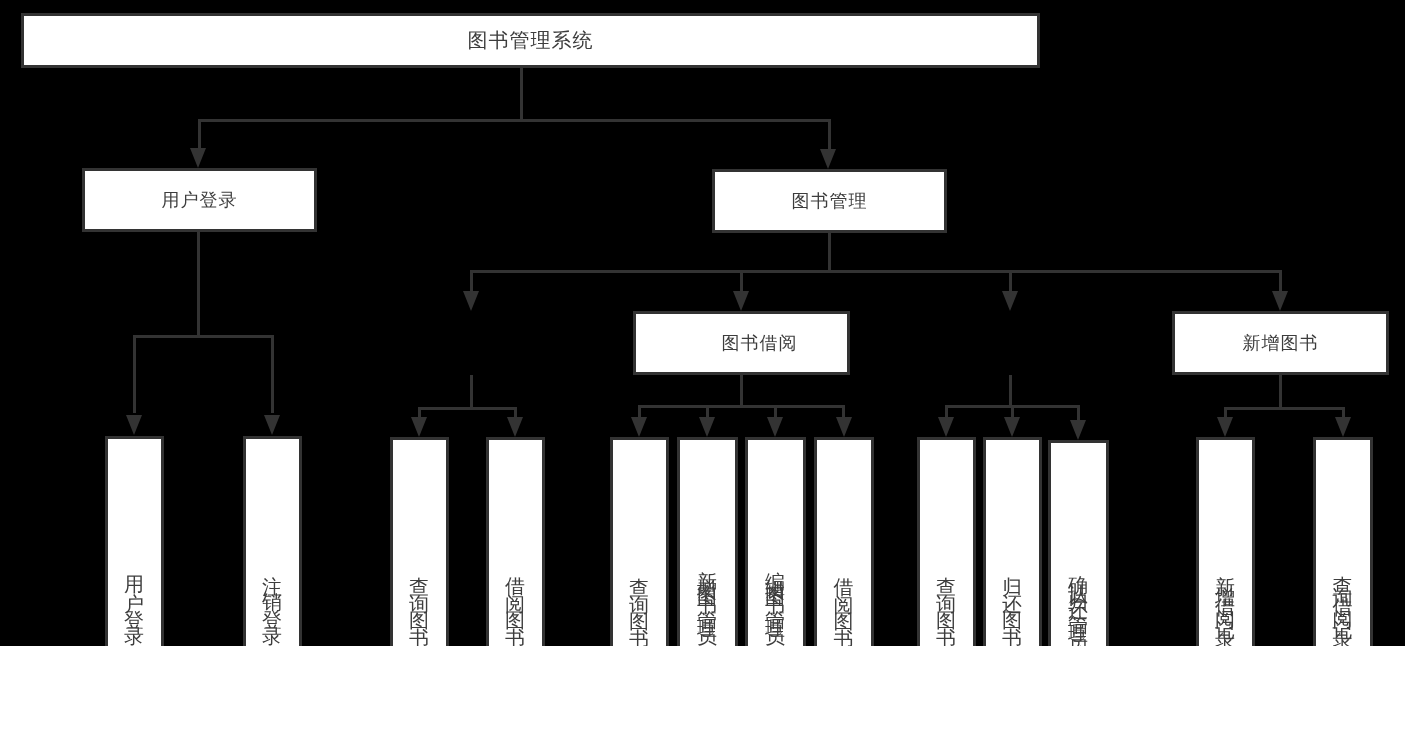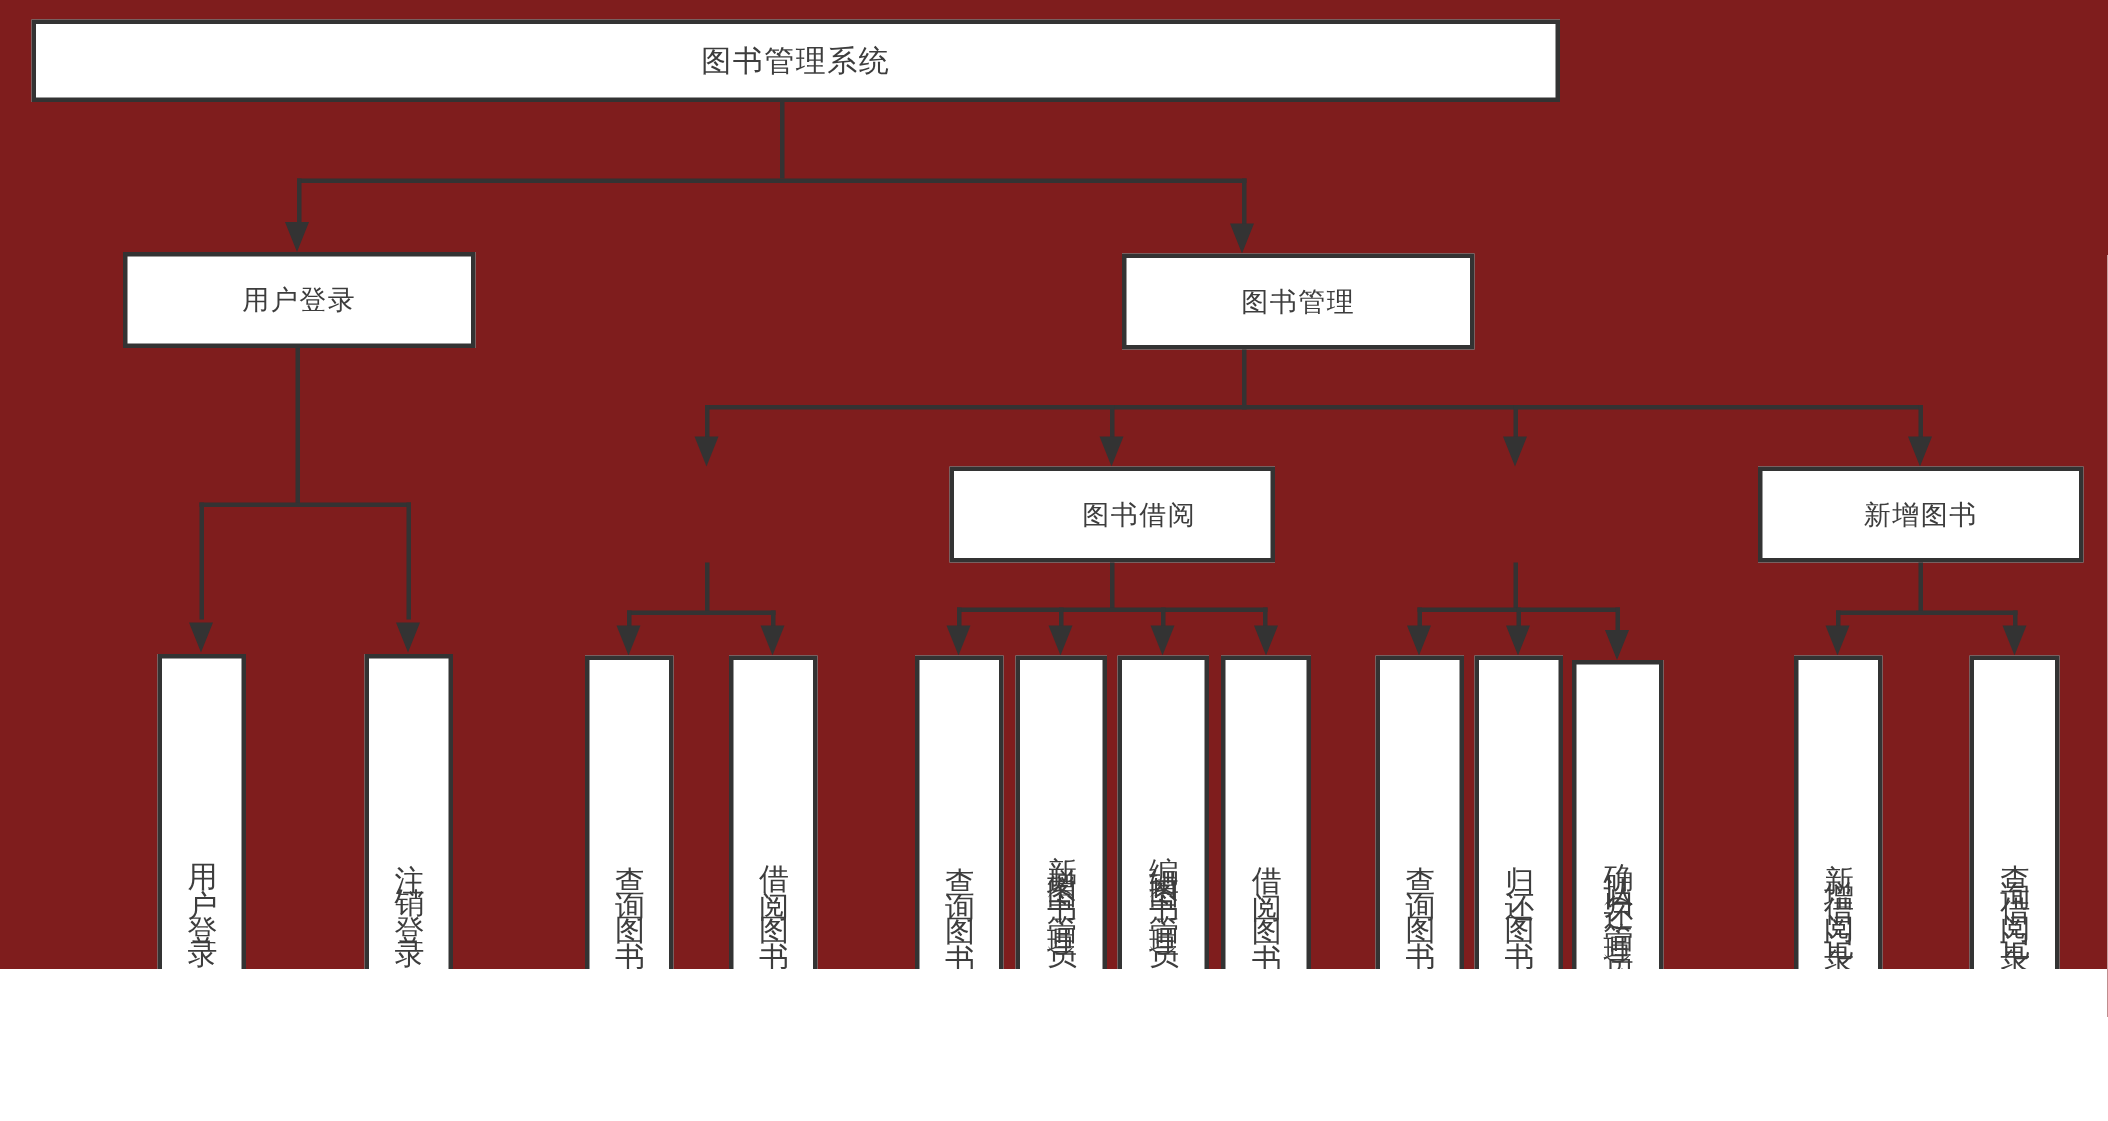--- a/index.html
+++ b/index.html
@@ -1,19 +1,19 @@
 <!DOCTYPE html>
 <html><head>
 <meta charset="utf-8">
 <style>
   html,body{margin:0;padding:0;background:#ffffff;}
   .stage{
     position:relative;
     width:1405px;height:646px;
-    background:#7f1d1d;
+    background:#000000;
     font-family:"Liberation Sans","DejaVu Sans",sans-serif;
     overflow:hidden;
   }
   
   .box{
     position:absolute;
     box-sizing:border-box;
     border:3px solid #333333;
     background:#ffffff;
     display:flex;
@@ -75,21 +75,21 @@
   <div class="vline" style="left:520px;top:68px;height:51px;"></div>
   <div class="hline" style="left:198px;top:119px;width:633px;"></div>
   <div class="vline" style="left:198px;top:119px;height:31px;"></div>
   <div class="vline" style="left:828px;top:119px;height:31px;"></div>
   <div class="arrow" style="left:190px;top:148px;"></div>
   <div class="arrow" style="left:820px;top:149px;"></div>
 
   <div class="box" style="left:82px;top:168px;width:235px;height:64px;">
     <span>用户登录</span>
   </div>
-  <div class="box" style="left:712px;top:169px;width:235px;height:64px;margin-left:36px;">
+  <div class="box" style="left:712px;top:169px;width:235px;height:64px;">
     <span>图书管理</span>
   </div>
 
   <div class="vline" style="left:197px;top:232px;height:105px;"></div>
   <div class="hline" style="left:133px;top:335px;width:141px;"></div>
   <div class="vline" style="left:133px;top:335px;height:78px;"></div>
   <div class="vline" style="left:271px;top:335px;height:78px;"></div>
   <div class="arrow" style="left:126px;top:415px;"></div>
   <div class="arrow" style="left:264px;top:415px;"></div>
 

